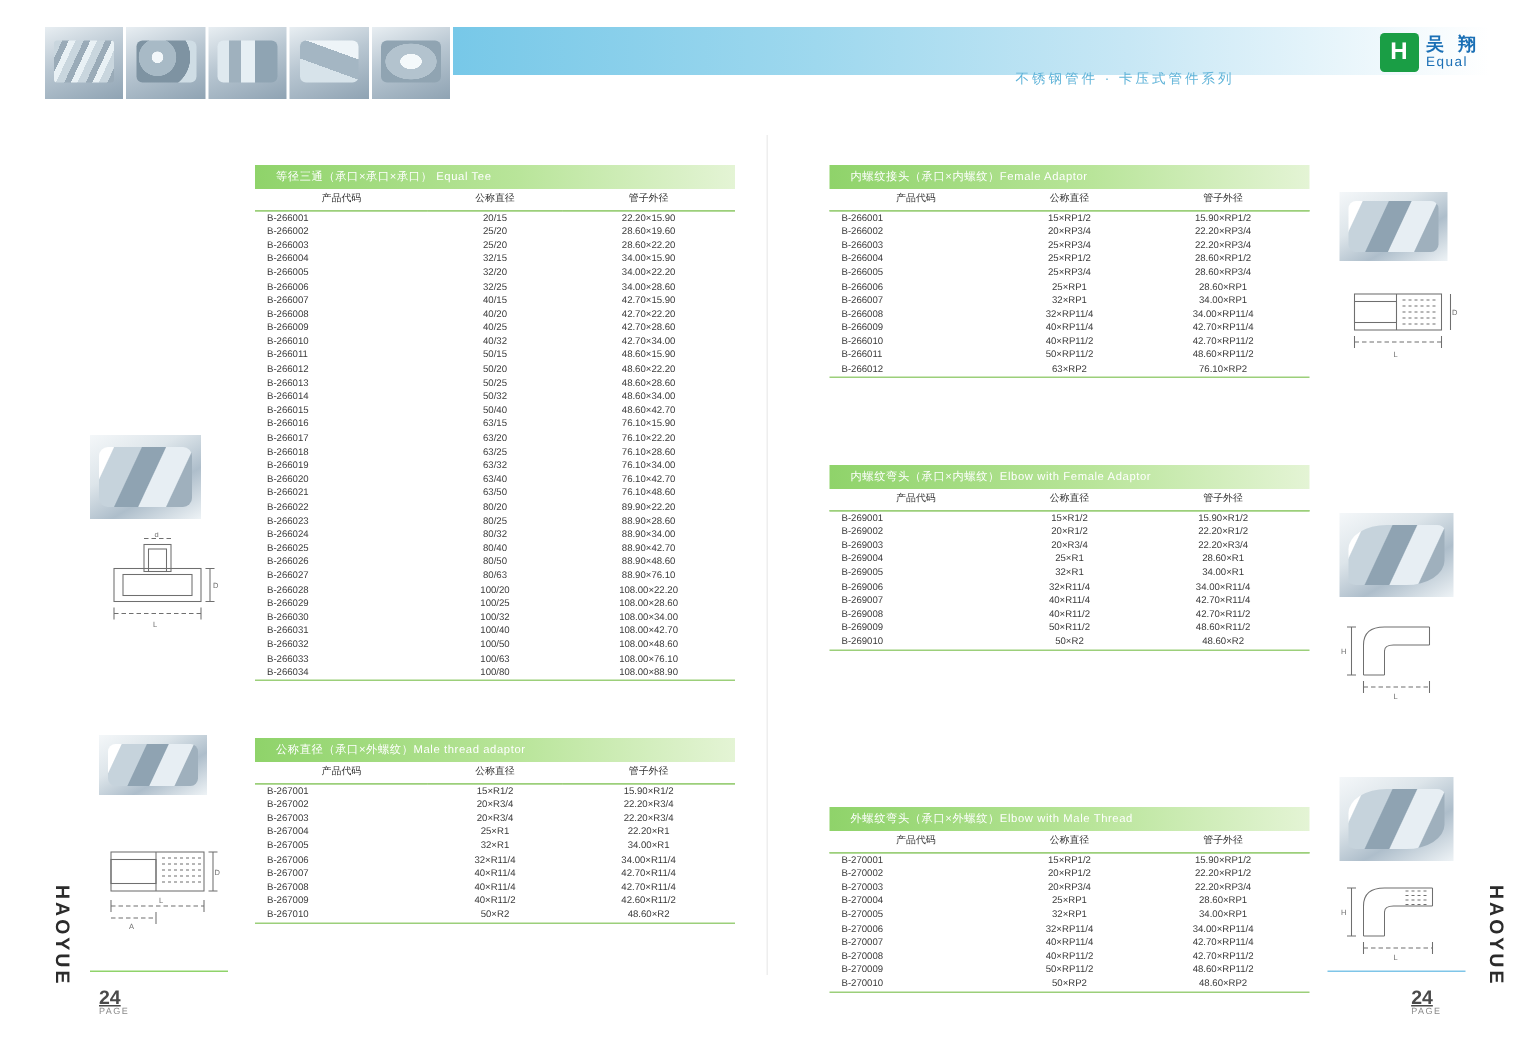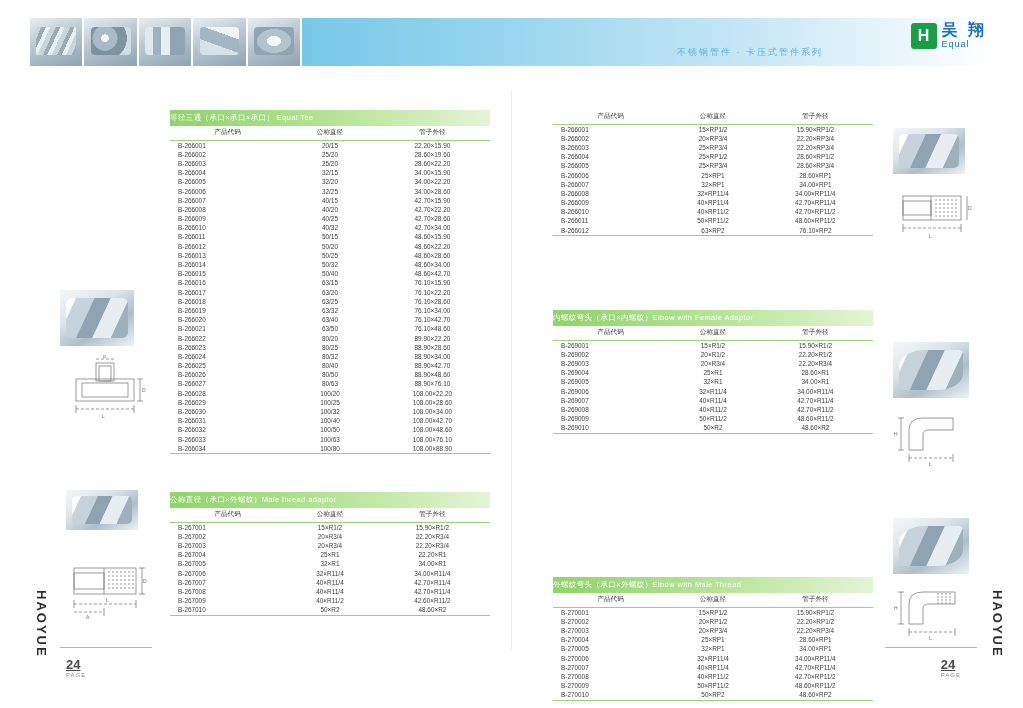--- a/index.html
+++ b/index.html
@@ -53,55 +53,55 @@
     background: linear-gradient(90deg, #dfe9ef 0 20%, #9fb1be 20% 40%, #e6eff4 40% 62%, #8fa4b3 62% 100%);
   }
   .photo-cell.p4::after {
     background: linear-gradient(200deg, #eef4f8 0 30%, #a4b6c3 30% 62%, #d7e3ea 62% 100%);
   }
   .photo-cell.p5::after {
     background: radial-gradient(ellipse at 50% 50%, #f4f9fb 0 25%, #b3c3ce 26% 60%, #90a4b2 61%);
   }
   .banner-bar {
     position: absolute; left: 272px; top: 0;
-    width: 691px; height: 48px;
+    width: 691px; height: 32px;
     background: linear-gradient(90deg, #77c8e8 0%, #9ed8ee 35%, #c7e7f5 65%, #ffffff 100%);
   }
   .banner-cn {
     position: absolute; right: 170px; top: 28px;
     font-size: 9px; color: #5fb3d8; letter-spacing: 2px;
     white-space: nowrap;
   }
   .logo-wrap {
     position: absolute; right: 6px; top: 4px;
     display: flex; align-items: center;
   }
   .logo-mark {
     width: 26px; height: 26px;
     background: #1a9e45;
     border-radius: 3px;
     color: #fff; font-size: 16px; font-weight: bold;
     display: flex; align-items: center; justify-content: center;
     margin-right: 5px;
   }
   .logo-text-cn {
-    font-size: 16px; font-weight: bold; color: #1a6fb5; letter-spacing: 3px;
+    font-size: 12px; font-weight: bold; color: #1a6fb5; letter-spacing: 3px;
     line-height: 1;
   }
   .logo-text-en {
     font-size: 9px; color: #1a6fb5; letter-spacing: 1px; line-height: 1.4;
   }
 
   
   .sec-title {
     background: linear-gradient(90deg, #8fd36a 0%, #b9e59a 55%, #e4f4d5 100%);
     color: #ffffff;
     font-size: 7.5px;
     letter-spacing: .4px;
-    padding: 3px 0;
+    padding: 3px 14px;
     white-space: nowrap;
     overflow: hidden;
   }
   table.spec {
     border-collapse: collapse;
     width: 100%;
     font-size: 6.4px;
     color: #2a2a2a;
   }
   table.spec th {
@@ -493,20 +493,21 @@
       </g>
       <g fill="#6f6f6f" font-size="5" font-family="Liberation Sans, sans-serif">
         <text x="24" y="71">A</text>
         <text x="44" y="54">L</text>
         <text x="81" y="35">D</text>
       </g>
     </svg>
   </div>
 
   <div class="block" style="left:553px; top:110px; width:320px;">
+    <div class="sec-title">内螺纹接头（承口×内螺纹）Female Adaptor</div>
     <div class="tbl-wrap">
       <table class="spec">
         <thead>
           <tr>
             <th style="width:36%">产品代码</th>
             <th style="width:28%">公称直径</th>
             <th style="width:36%">管子外径</th>
           </tr>
         </thead>
         <tbody>
@@ -679,21 +680,21 @@
         <line x1="16" y1="50" x2="16" y2="58"></line>
         <line x1="60" y1="50" x2="60" y2="58"></line>
       </g>
       <g fill="#6f6f6f" font-size="5" font-family="Liberation Sans, sans-serif">
         <text x="36" y="62">L</text>
         <text x="1" y="32">H</text>
       </g>
     </svg>
   </div>
 
-  <div class="block" style="left:553px; top:538px; width:320px;margin-top:39px;">
+  <div class="block" style="left:553px; top:538px; width:320px;">
     <div class="sec-title">外螺纹弯头（承口×外螺纹）Elbow with Male Thread</div>
     <div class="tbl-wrap">
       <table class="spec">
         <thead>
           <tr>
             <th style="width:36%">产品代码</th>
             <th style="width:28%">公称直径</th>
             <th style="width:36%">管子外径</th>
           </tr>
         </thead>

